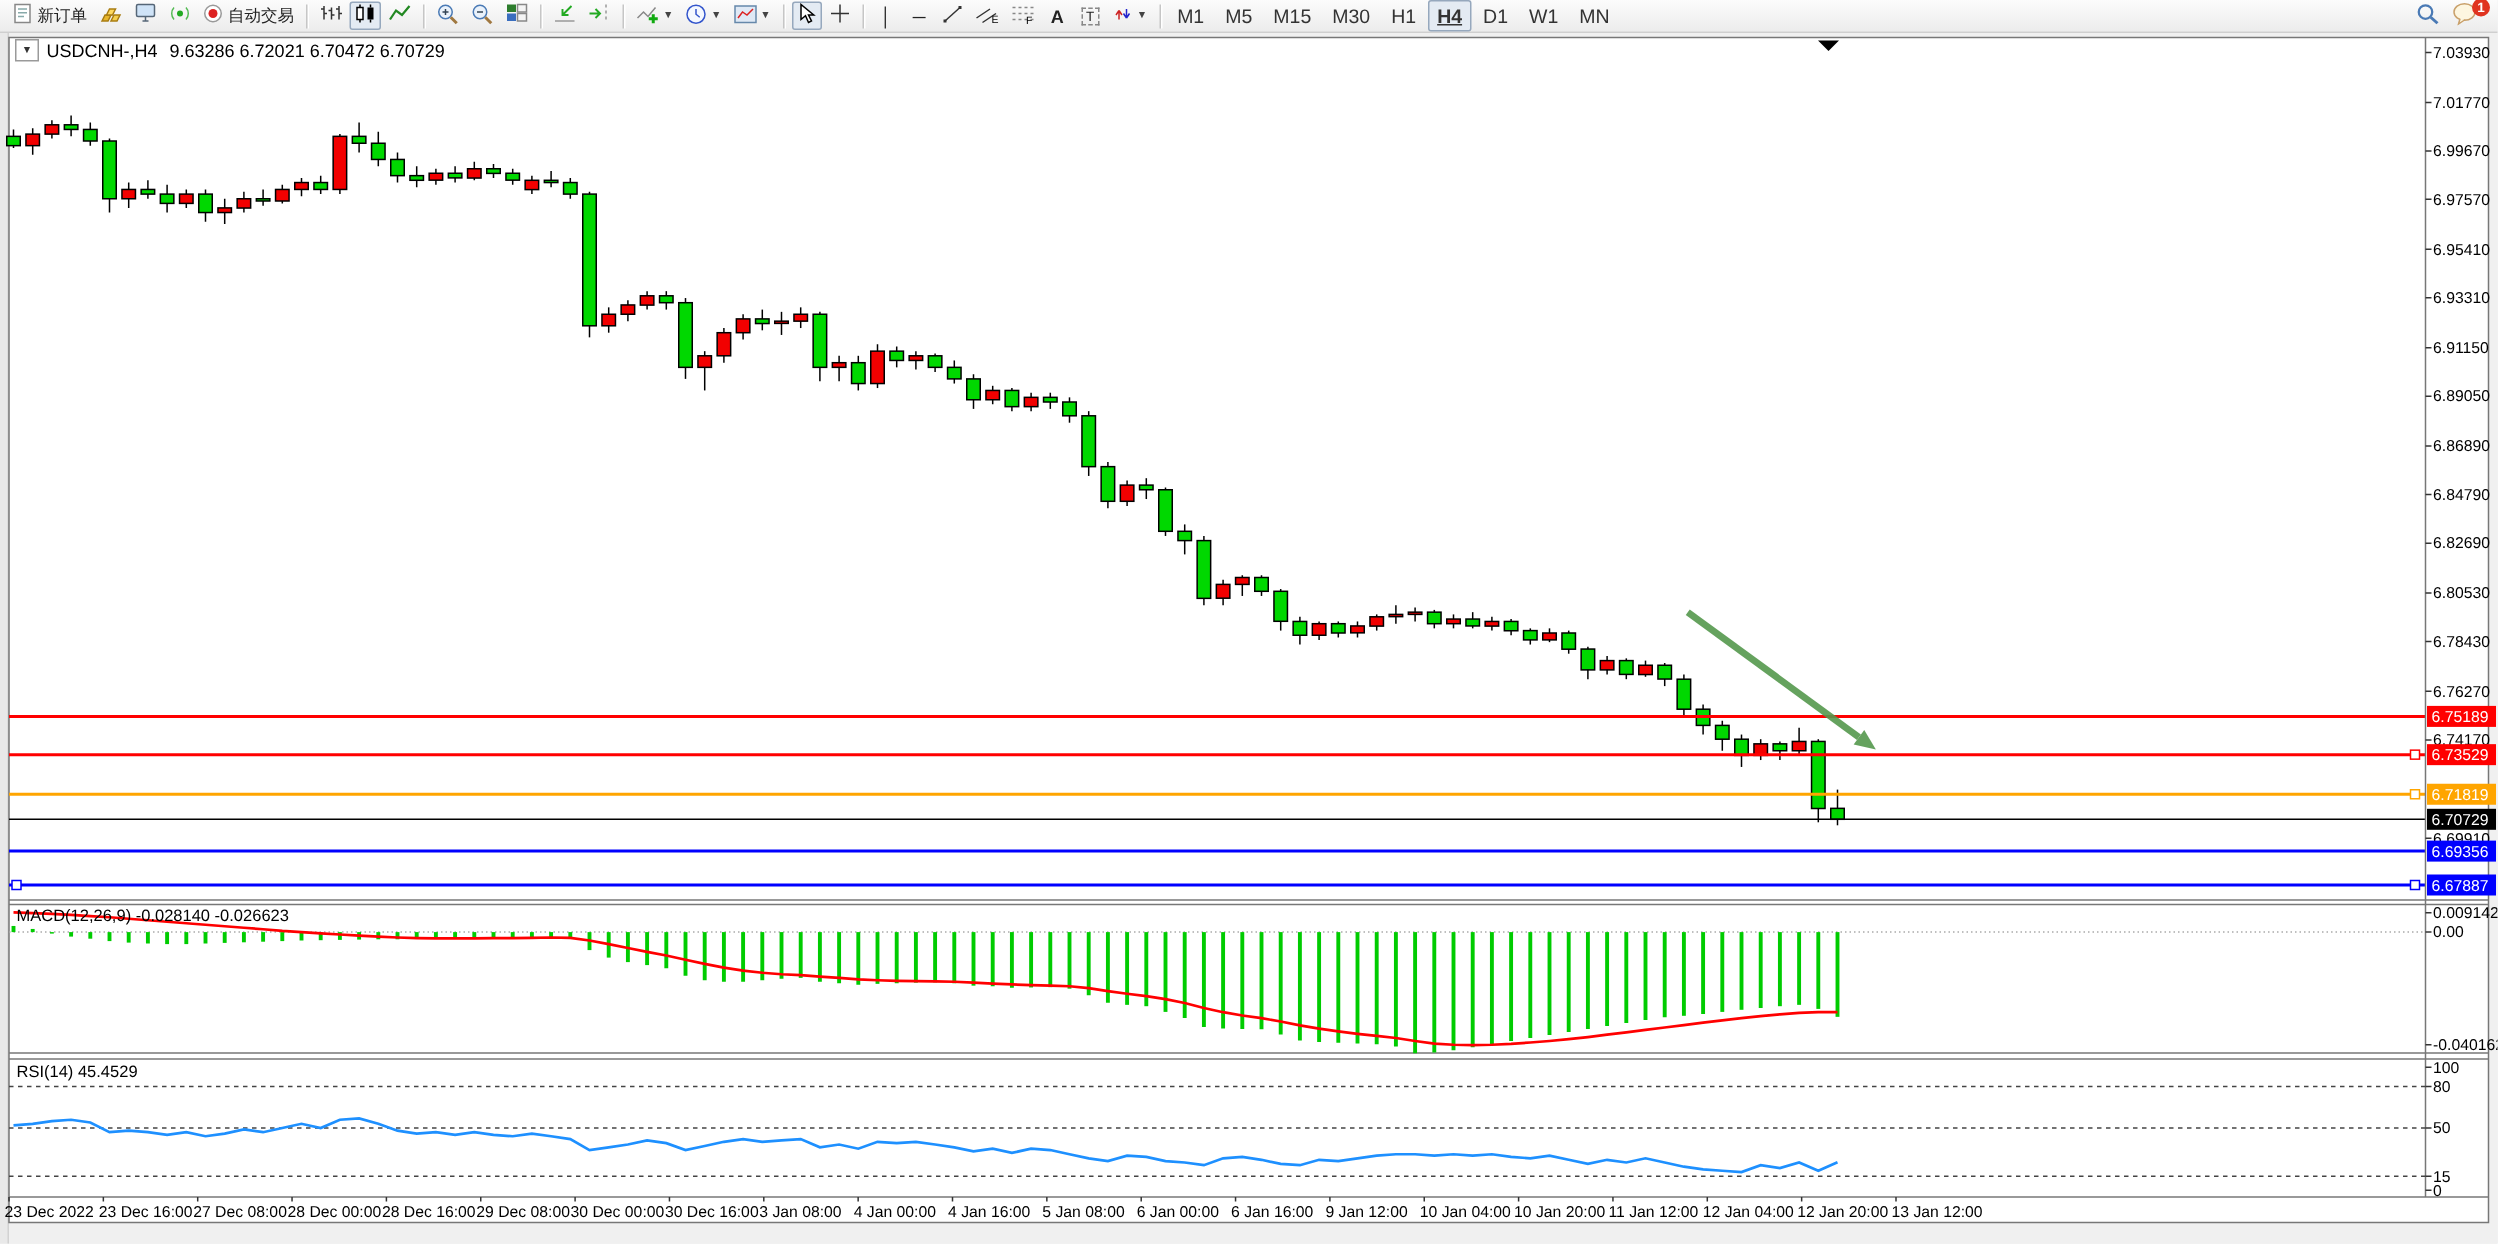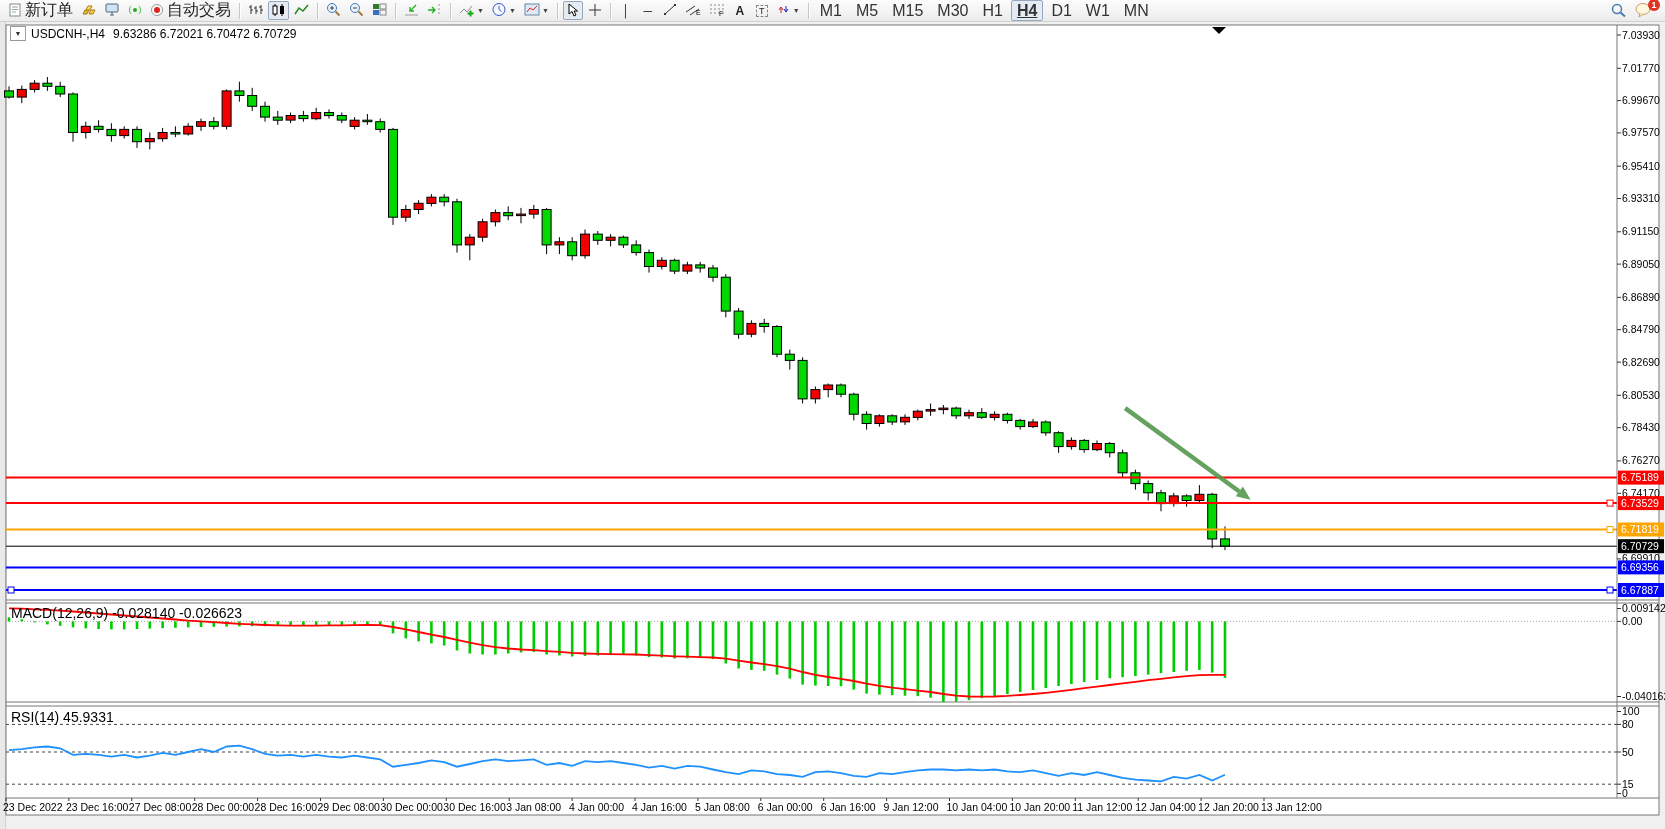--- a/index.html
+++ b/index.html
@@ -5,37 +5,37 @@
   html,body{margin:0;padding:0;width:1665px;height:829px;overflow:hidden;
     background:#f0f0f0;font-family:"Liberation Sans",sans-serif;}
   
   .toolbar{position:absolute;top:0;left:0;width:1665px;height:22px;
     background:linear-gradient(#fcfcfc,#ececec);border-bottom:1px solid #cfcfcf;
     display:flex;align-items:center;padding-left:4px;box-sizing:border-box;z-index:5;}
   .tb-btn{height:19px;min-width:20px;display:inline-flex;align-items:center;justify-content:center;
     margin:0 1px;padding:0 2px;border:1px solid transparent;border-radius:2px;font-size:11px;color:#222;box-sizing:border-box;}
   .tb-btn.active{background:#e4ebf3;border-color:#96a8bd;}
   .tb-sep{width:1px;height:16px;background:#c6c6c6;margin:0 4px;box-shadow:1px 0 0 #fff;}
-  .tb-label{font-size:16px;margin-left:3px;white-space:nowrap;}
+  .tb-label{font-size:11px;margin-left:3px;white-space:nowrap;}
   .caret{font-size:7px;color:#444;margin-left:2px;}
-  .tf-btn{height:19px;padding:0 5px;display:inline-flex;align-items:center;font-size:16px;color:#333;
+  .tf-btn{height:19px;padding:0 5px;display:inline-flex;align-items:center;font-size:13px;color:#333;
     border:1px solid transparent;border-radius:2px;margin:0 1px;}
   .tf-btn.active{background:#e4ebf3;border-color:#96a8bd;font-weight:bold;text-decoration:underline;}
   .tb-right{margin-left:auto;display:flex;align-items:center;margin-right:8px;}
   .badge{position:absolute;top:-3px;right:-5px;width:12px;height:12px;border-radius:50%;
     background:#e03420;color:#fff;font-size:9px;line-height:12px;text-align:center;font-weight:bold;}
   .glyph{font-size:12px;line-height:12px;}
   
   .chart{position:absolute;top:22px;left:0;width:1665px;height:807px;background:#f0f0f0;}
   .left-strip{position:absolute;top:0;left:0;width:5px;height:807px;background:#e9e9e9;border-right:1px solid #d2d2d2;}
   svg.canvas{position:absolute;top:0;left:0;}
   .chart-header{position:absolute;top:4px;left:10px;display:flex;align-items:center;z-index:3;font-size:12px;color:#000;}
   .symbol-drop{width:14px;height:13px;border:1px solid #9a9a9a;background:#fff;display:inline-flex;
     align-items:center;justify-content:center;font-size:7px;color:#333;margin-right:5px;}
-  .ind-label{position:absolute;left:11px;z-index:3;font-size:14px;color:#000;white-space:nowrap;}
+  .ind-label{position:absolute;left:11px;z-index:3;font-size:11px;color:#000;white-space:nowrap;}
   #macd-label{top:583px;}
   #rsi-label{top:687px;}
 </style>
 </head>
 <body>
 
 <div class="toolbar">
   <span class="tb-btn">
     <span class="icon">
       <svg width="14" height="14">
@@ -281,21 +281,21 @@
   <div class="left-strip"></div>
 
   <div class="chart-header">
     <span class="symbol-drop">▼</span>
     <span>USDCNH-,H4</span>
     <span style="width:8px"></span>
     <span>9.63286 6.72021 6.70472 6.70729</span>
   </div>
 
   <div class="ind-label" id="macd-label">MACD(12,26,9) -0.028140 -0.026623</div>
-  <div class="ind-label" id="rsi-label">RSI(14) 45.9331</div>
+  <div class="ind-label" id="rsi-label">RSI(14) 45.4529</div>
 
   <svg id="cv" class="canvas" width="1665" height="807" viewBox="0 22 1665 807">
       <rect x="6" y="25" width="1653" height="790" fill="#fff" stroke="#777777"></rect>
       <g>
         <line x1="9" y1="86.3" x2="9" y2="98.6" stroke="#000"></line>
         <rect x="4.5" y="90.9" width="9" height="6.2" fill="#00D800" stroke="#000"></rect>
         <line x1="21.8" y1="85.5" x2="21.8" y2="103.2" stroke="#000"></line>
         <rect x="17.3" y="89.4" width="9" height="7.7" fill="#F20000" stroke="#000"></rect>
         <line x1="34.6" y1="80.1" x2="34.6" y2="92.4" stroke="#000"></line>
         <rect x="30.1" y="83.2" width="9" height="6.2" fill="#F20000" stroke="#000"></rect>

